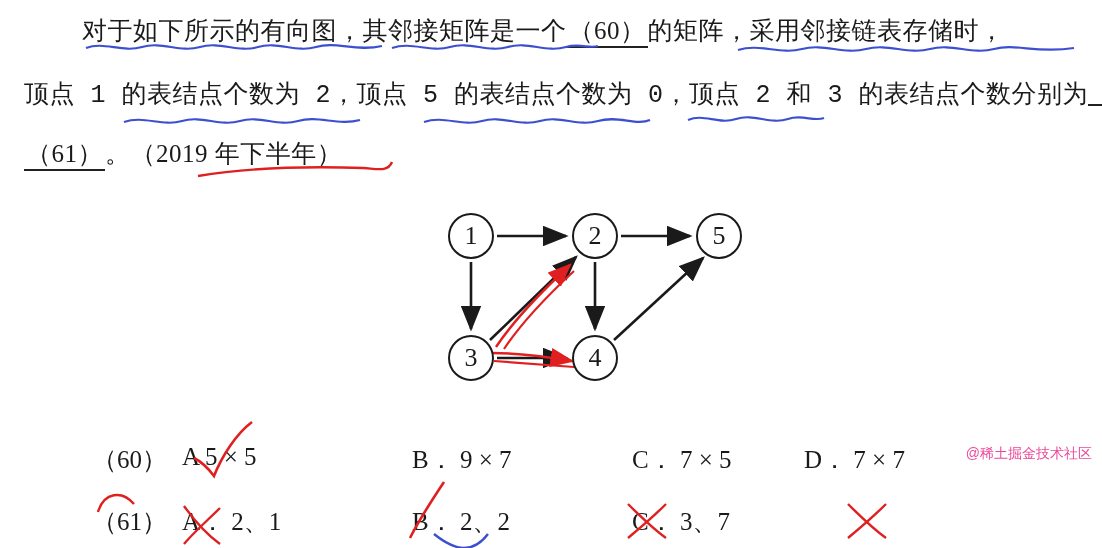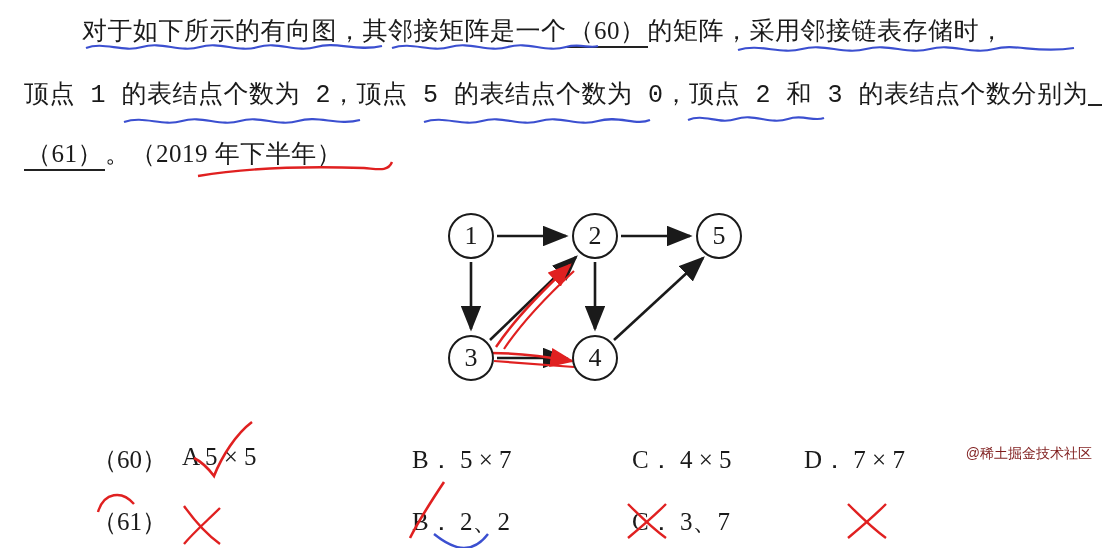--- a/index.html
+++ b/index.html
@@ -102,21 +102,21 @@
 
   
   .redmark { position: absolute; pointer-events: none; }
 
   
   #watermark {
     position: absolute;
     right: 10px;
     bottom: 8px;
     font-size: 14px;
-    color: #7f1d1d;
+    color: #ec4899;
     font-family: "Liberation Sans", sans-serif;
   }
 </style>
 </head>
 <body>
 
 <div id="page">
 
   <div class="qtext">
 
@@ -197,36 +197,40 @@
     <div class="node" id="n4">4</div>
   </div>
 
   <div class="optrow r60 c0">（60）</div>
   <div class="optrow r60 c1">
     <span>A</span>
     <span>5 × 5</span>
   </div>
   <div class="optrow r60 c2">
     <span>B．</span>
-    <span>5 × 7</span>
+    <span>9 × 7</span>
   </div>
   <div class="optrow r60 c3">
     <span>C．</span>
-    <span>4 × 5</span>
+    <span>7 × 5</span>
   </div>
   <div class="optrow r60 c4">
     <span>D．</span>
     <span>7 × 7</span>
   </div>
 
   <svg class="redmark" style="left:188px; top:418px;" width="70" height="62" viewBox="0 0 70 62">
     <path d="M6,40 C14,44 20,50 26,58 C34,38 48,16 64,4" fill="none" stroke="#e02020" stroke-width="2.6"></path>
   </svg>
 
   <div class="optrow r61 c0">（61）</div>
+  <div class="optrow r61 c1">
+    <span>A．</span>
+    <span>2、1</span>
+  </div>
   <div class="optrow r61 c2">
     <span>B．</span>
     <span>2、2</span>
   </div>
   <div class="optrow r61 c3">
     <span>C．</span>
     <span>3、7</span>
   </div>
 
   <svg class="redmark" style="left:96px; top:486px;" width="44" height="30" viewBox="0 0 44 30">

